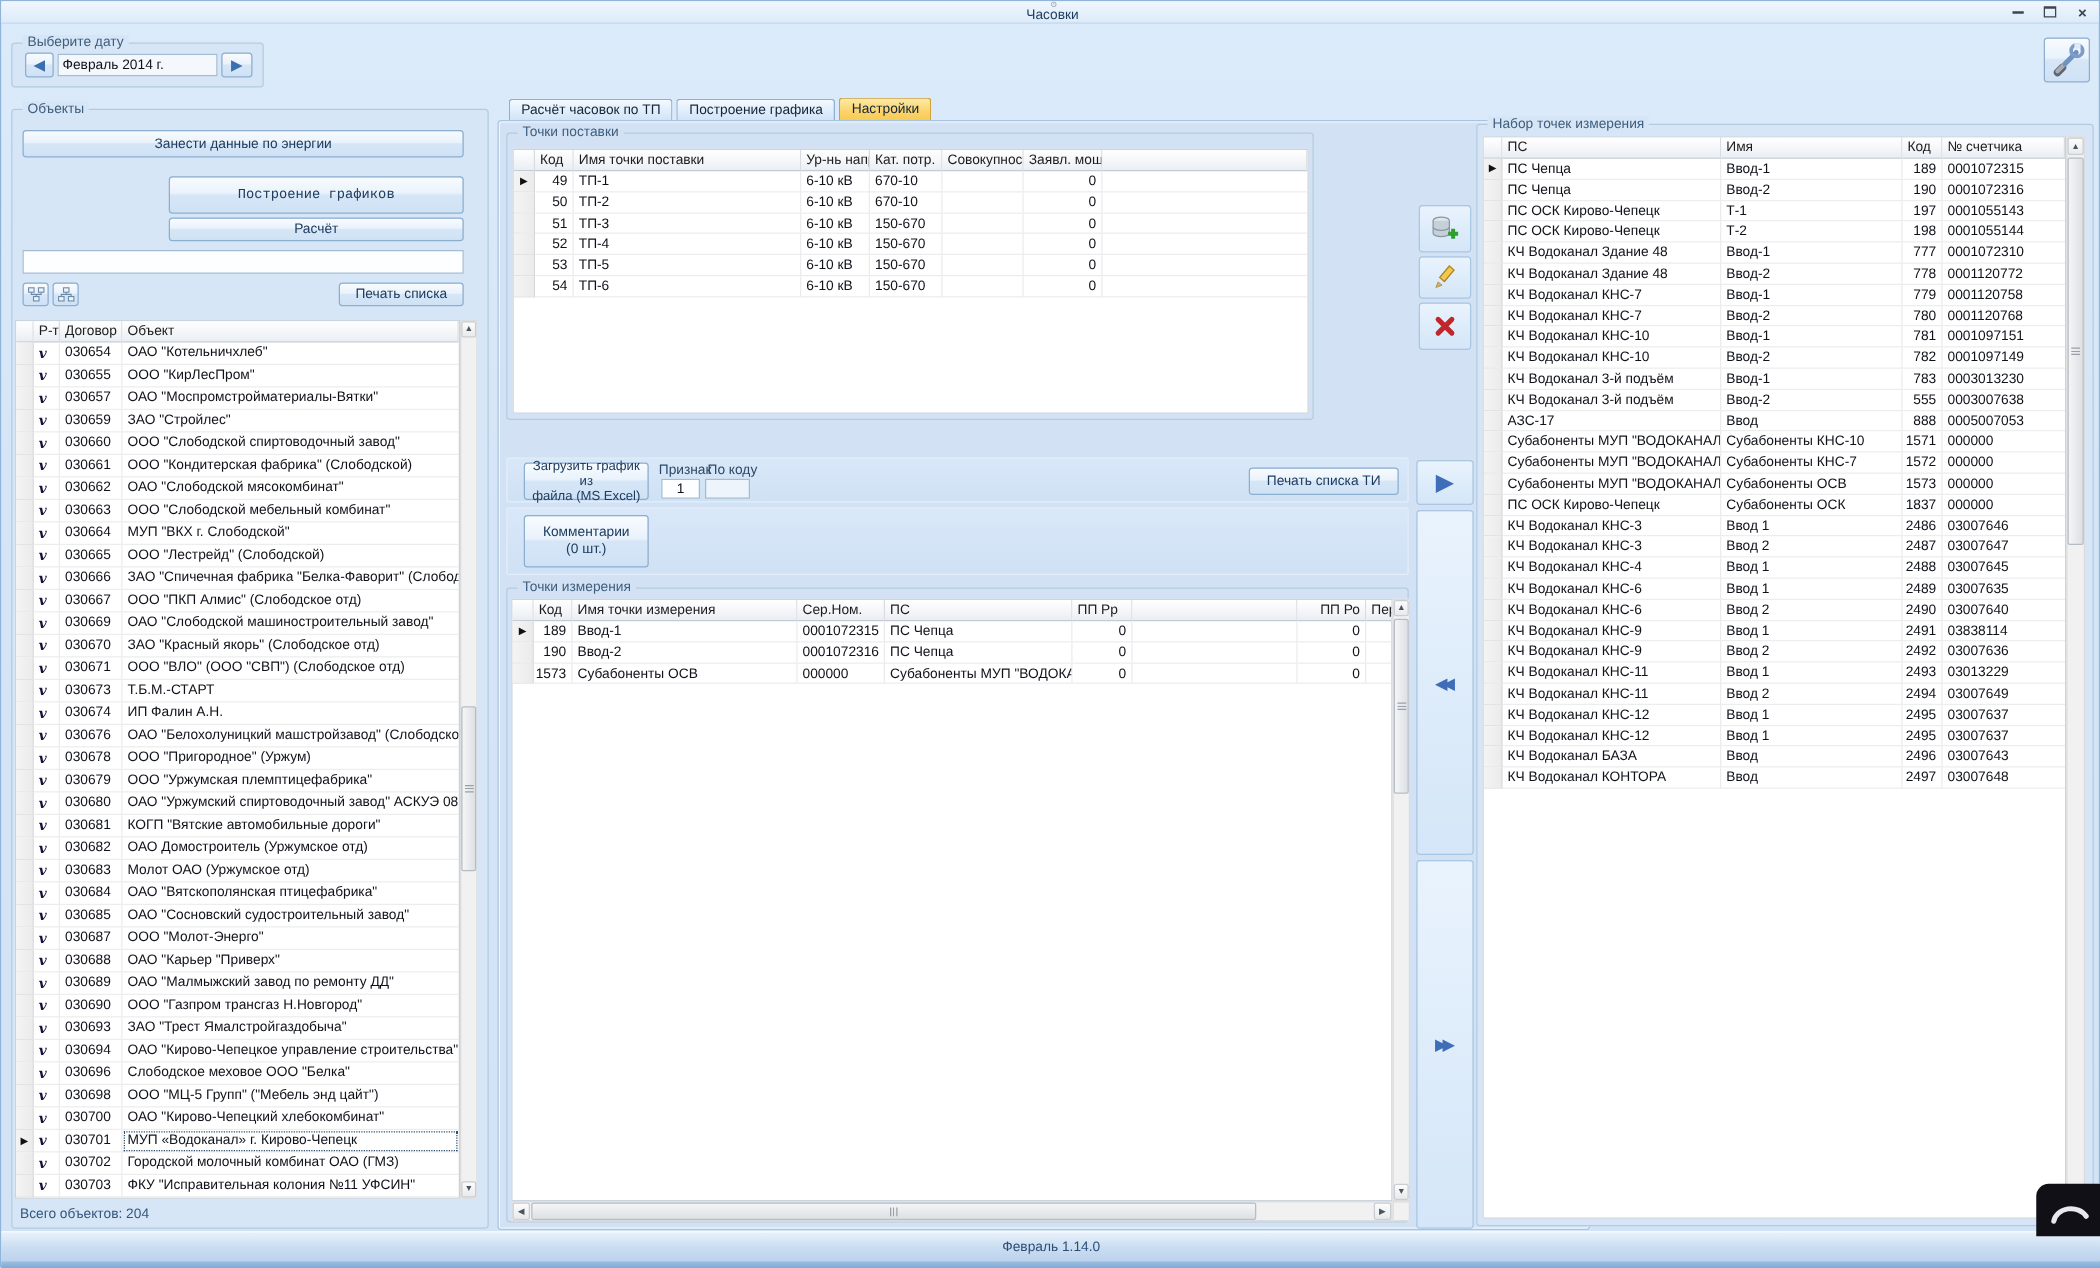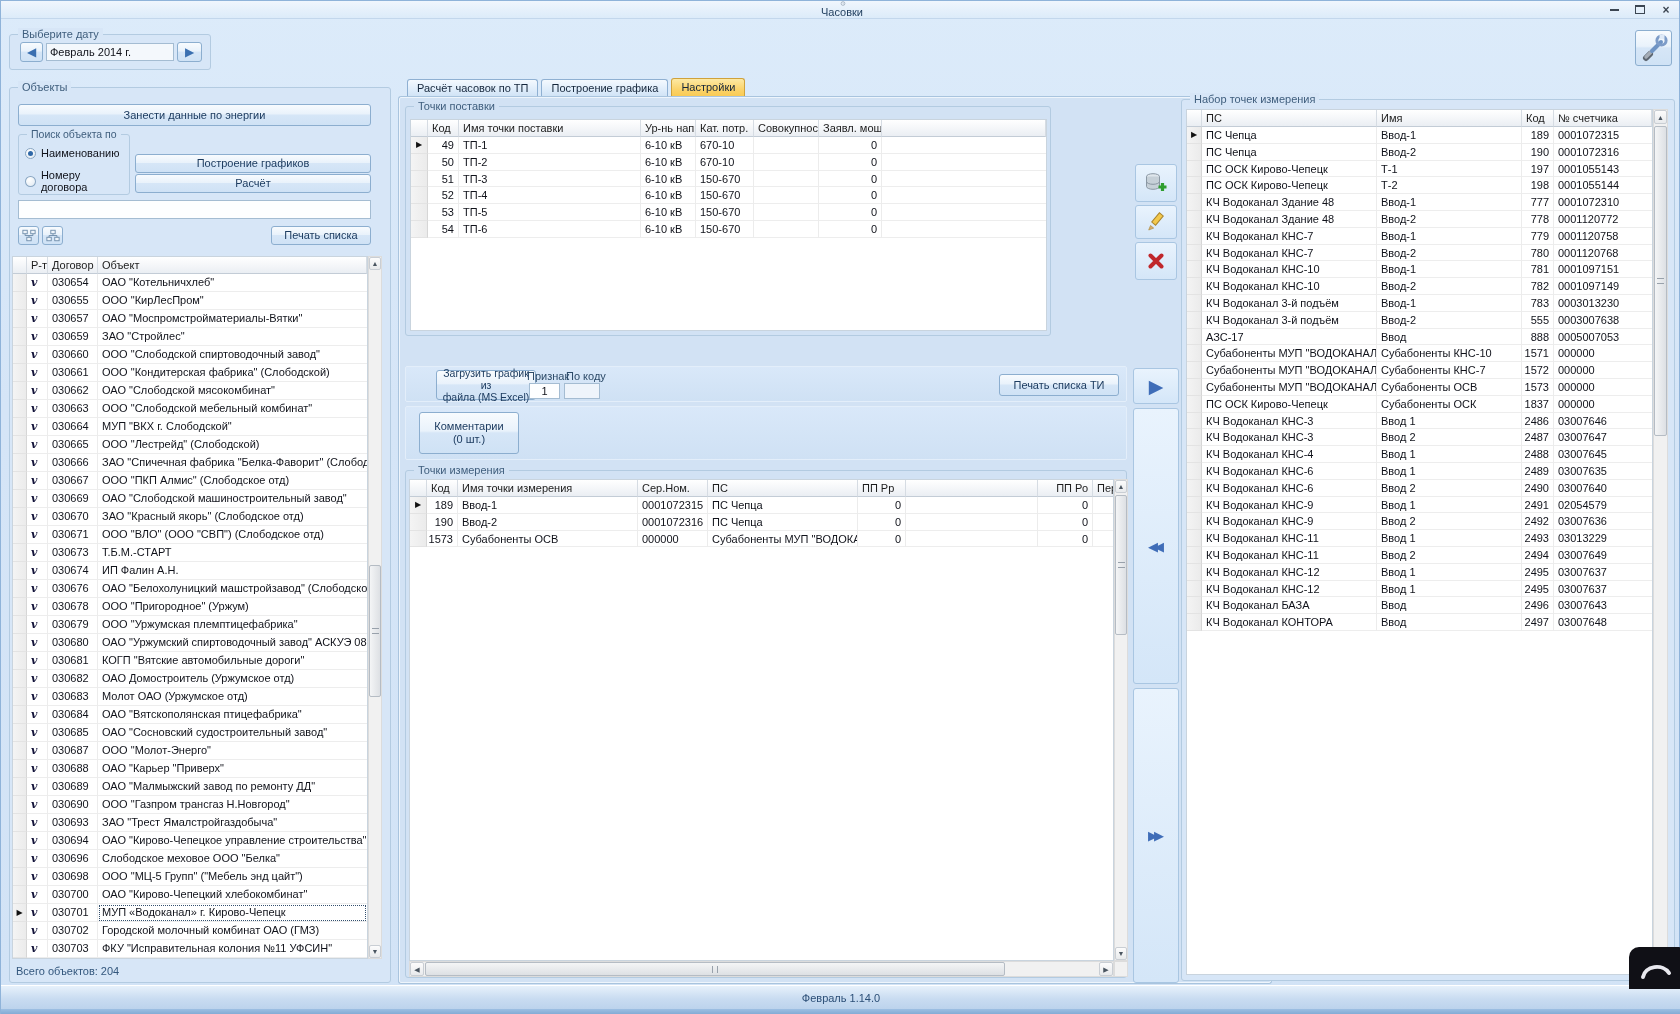--- a/index.html
+++ b/index.html
@@ -136,33 +136,22 @@
       <circle cx="21.5" cy="6.5" r="4.6" fill="none" stroke="#7d9cc8" stroke-width="3"></circle>
       <rect x="19.5" y="0.5" width="5" height="4.4" fill="#dfeaf7"></rect>
     </svg>
   </div>
 
   <div class="group on-client" style="left:8px; top:86px; width:382px; height:896px;">
     <span class="glabel on-client">Объекты</span>
 
     <div class="btn" style="left:8px; top:16px; width:353px; height:22px;">Занести данные по энергии</div>
 
-    <div class="group on-client" style="left:8px; top:46px; width:112px; height:61px;">
-      <span class="glabel on-client" style="font-size:10.5px;">Поиск объекта по</span>
-      <div class="radio-row" style="left:6px; top:12px;">
-        <span class="radio sel"></span>
-        <span>Наименованию</span>
-      </div>
-      <div class="radio-row" style="left:6px; top:34px;">
-        <span class="radio"></span>
-        <span>Номеру договора</span>
-      </div>
-    </div>
-
-    <div class="btn" style="left:125px; top:66px; width:236px; height:19px;">Построение графиков</div>
+
+    <div class="btn" style="left:125px; top:53px; width:236px; height:30px;font-family:Liberation Mono, monospace;">Построение графиков</div>
     <div class="btn" style="left:125px; top:86px; width:236px; height:19px;">Расчёт</div>
 
     <input class="field" style="left: 8px; top: 112px; width: 353px; height: 19px;" value="">
 
     <div class="btn" style="left:8px; top:138px; width:21px; height:19px;">
       <svg width="14" height="13" viewBox="0 0 16 14">
         <rect x="1" y="1" width="5" height="4" fill="#eef4fa" stroke="#6b8aa8"></rect>
         <rect x="10" y="1" width="5" height="4" fill="#eef4fa" stroke="#6b8aa8"></rect>
         <rect x="5.5" y="9" width="5" height="4" fill="#eef4fa" stroke="#6b8aa8"></rect>
         <path d="M3.5 5 v2 h9 v-2 M8 7 v2" fill="none" stroke="#6b8aa8"></path>
@@ -556,21 +545,21 @@
               <div class="cell">150-670</div>
               <div class="cell"></div>
               <div class="cell num">0</div>
               <div class="cell nb"></div>
             </div>
           </div>
       </div>
     </div>
 
     <div class="band" style="top:268px; height:36px;"></div>
-    <div class="btn" style="left:19px; top:272px; width:100px; height:30px; font-size:10.5px;margin-left:17px;">
+    <div class="btn" style="left:19px; top:272px; width:100px; height:30px; font-size:10.5px;">
       <span><span>Загрузить график из</span><br><span>файла (MS Excel)</span></span>
     </div>
     <div style="position:absolute; left:127px; top:272px; color:#2c4a68;">Признак</div>
     <input class="field" style="left: 129px; top: 285px; width: 31px; height: 16px; text-align: center;" value="1">
     <div style="position:absolute; left:166px; top:272px; color:#2c4a68;">По коду</div>
     <input class="field" style="left: 164px; top: 285px; width: 36px; height: 16px; background: rgb(238, 244, 251);" value="">
     <div class="btn" style="left:599px; top:276px; width:120px; height:22px;">Печать списка ТИ</div>
 
     <div class="band" style="top:308px; height:54px;"></div>
     <div class="btn" style="left:19px; top:314px; width:100px; height:42px;">
@@ -876,21 +865,21 @@
             <div class="cell">Ввод 2</div>
             <div class="cell num">2490</div>
             <div class="cell nb">03007640</div>
           </div>
 
           <div class="trow ms-row">
             <div class="cell gutter"></div>
             <div class="cell">КЧ Водоканал КНС-9</div>
             <div class="cell">Ввод 1</div>
             <div class="cell num">2491</div>
-            <div class="cell nb">02054579</div>
+            <div class="cell nb">03838114</div>
           </div>
 
           <div class="trow ms-row">
             <div class="cell gutter"></div>
             <div class="cell">КЧ Водоканал КНС-9</div>
             <div class="cell">Ввод 2</div>
             <div class="cell num">2492</div>
             <div class="cell nb">03007636</div>
           </div>
 

